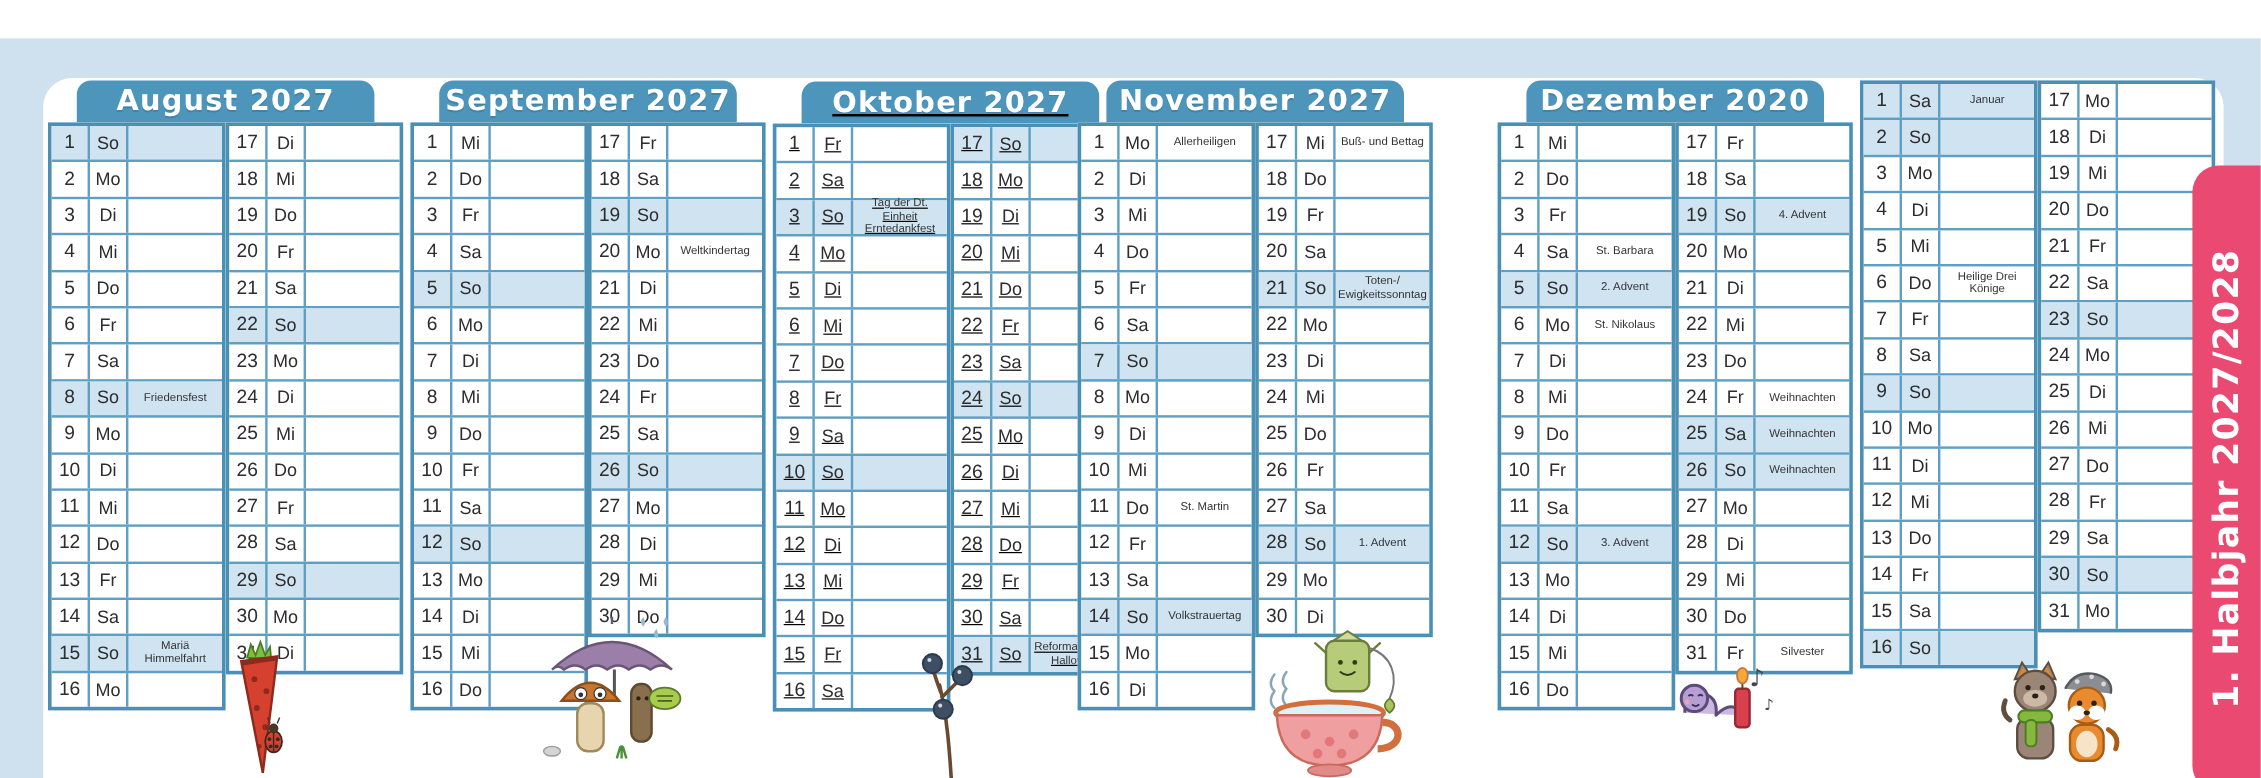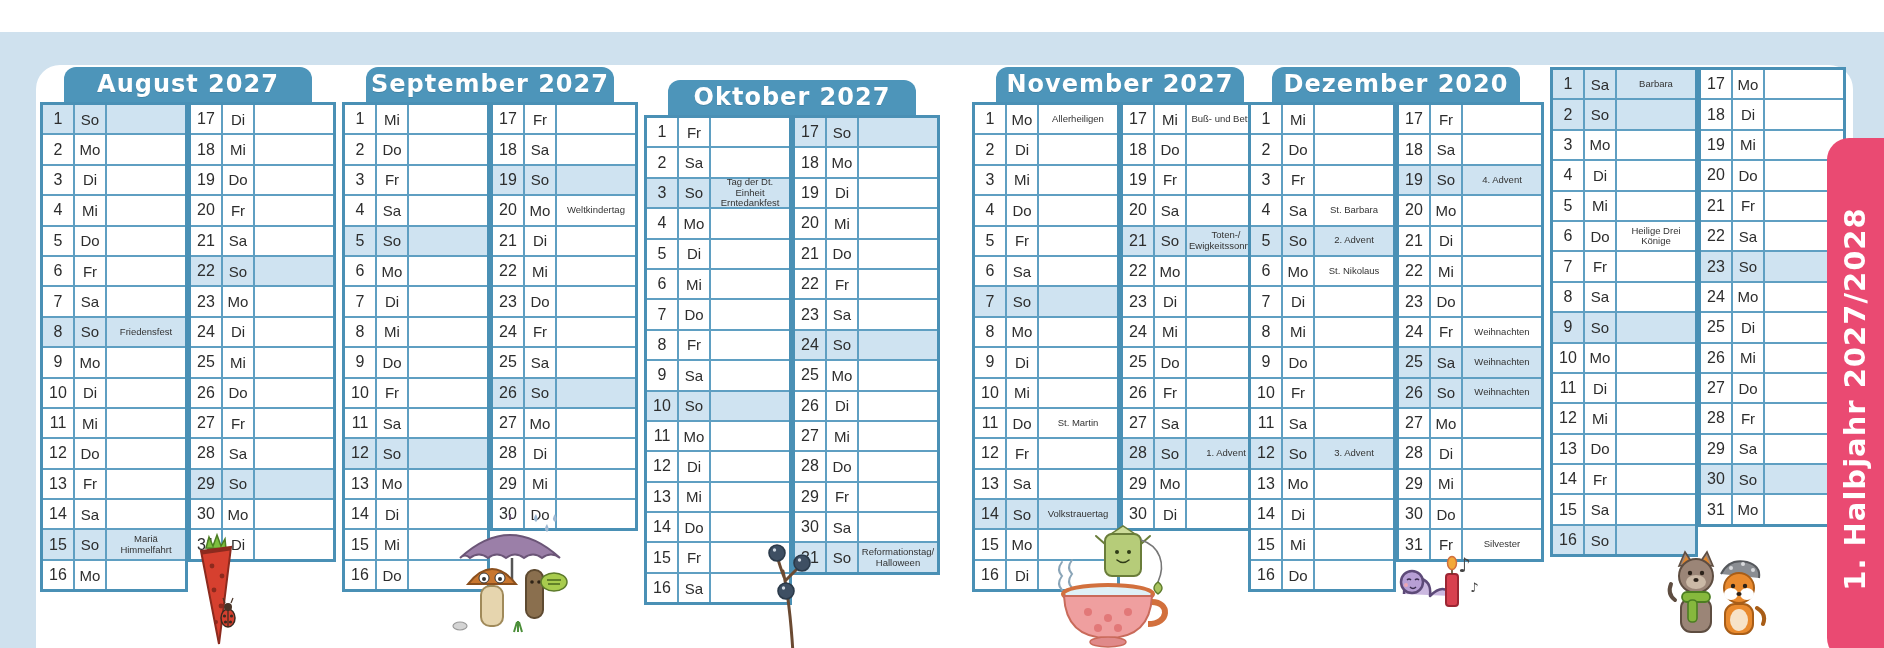--- a/index.html
+++ b/index.html
@@ -353,21 +353,21 @@
               <div class="c note"></div>
             </div>
             <div class="row">
               <div class="c num">30</div>
               <div class="c wd">Do</div>
               <div class="c note"></div>
             </div>
           </div>
         </div>
       </div>
-      <div class="month" style="position: absolute; left: 644px; top: 48px;">
+      <div class="month" style="position: absolute; left: 644px; top: 36px; text-decoration: underline;">
         <div class="month-title">Oktober 2027</div>
         <div class="halves">
           <div class="half left">
             <div class="row">
               <div class="c num">1</div>
               <div class="c wd">Fr</div>
               <div class="c note"></div>
             </div>
             <div class="row">
               <div class="c num">2</div>
@@ -519,21 +519,21 @@
             </div>
             <div class="row hl">
               <div class="c num">31</div>
               <div class="c wd">So</div>
               <div class="c note">Reformationstag/
 Halloween</div>
             </div>
           </div>
         </div>
       </div>
-      <div class="month" style="position: absolute; left: 972px; top: 35px;">
+      <div class="month" style="position: absolute; left: 898px; top: 35px;">
         <div class="month-title">November 2027</div>
         <div class="halves">
           <div class="half left">
             <div class="row">
               <div class="c num">1</div>
               <div class="c wd">Mo</div>
               <div class="c note">Allerheiligen</div>
             </div>
             <div class="row">
               <div class="c num">2</div>
@@ -849,21 +849,21 @@
             </div>
           </div>
         </div>
       </div>
       <div class="month" style="position: absolute; left: 1550px; top: 35px;">
         <div class="halves">
           <div class="half left">
             <div class="row hl">
               <div class="c num">1</div>
               <div class="c wd">Sa</div>
-              <div class="c note">Barbara</div>
+              <div class="c note">Januar</div>
             </div>
             <div class="row hl">
               <div class="c num">2</div>
               <div class="c wd">So</div>
               <div class="c note"></div>
             </div>
             <div class="row">
               <div class="c num">3</div>
               <div class="c wd">Mo</div>
               <div class="c note"></div>

